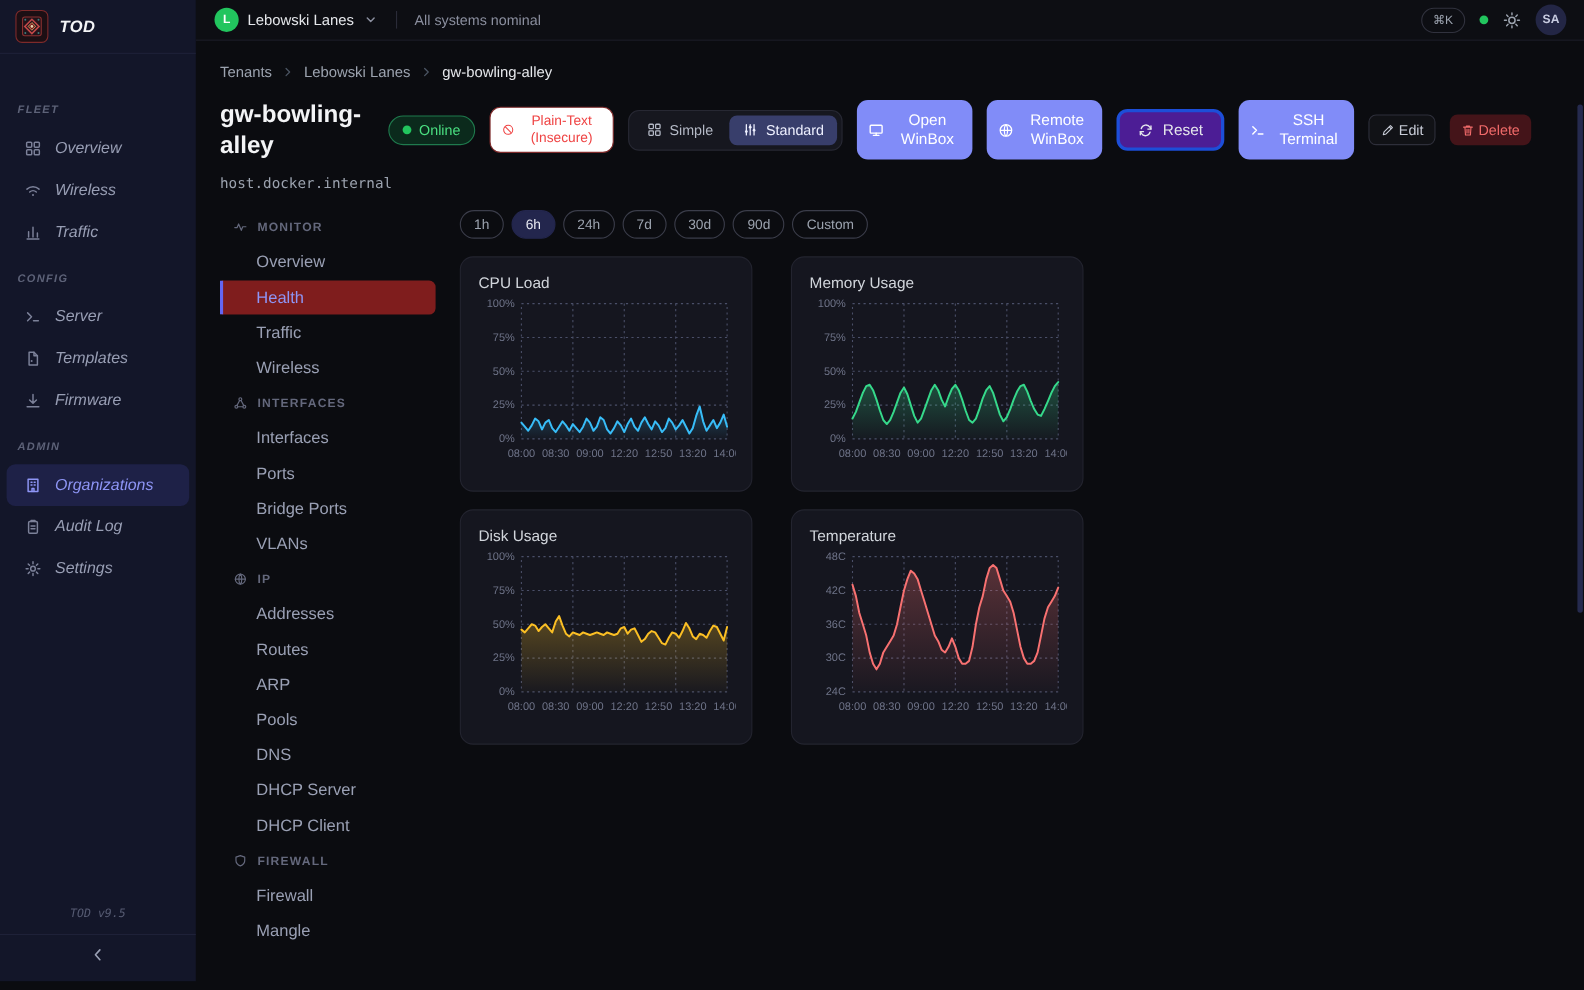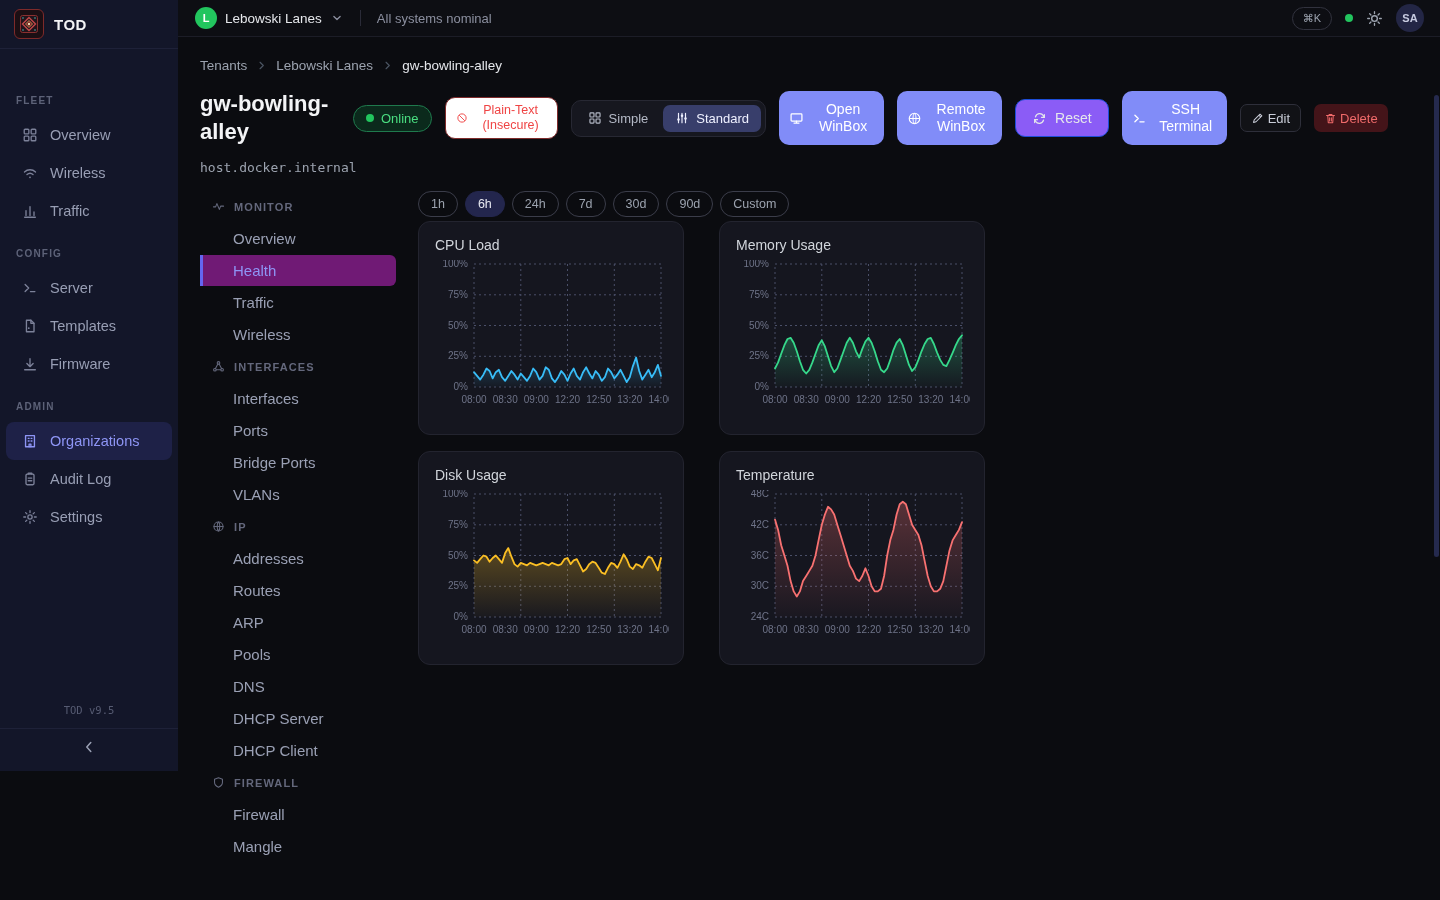--- a/index.html
+++ b/index.html
@@ -6,22 +6,22 @@
   html,body { width:1440px; height:900px; overflow:hidden; }
   body {
     font-family:"Liberation Sans", sans-serif;
     background:#0b0c10; color:#e5e7eb;
     display:flex; position:relative;
   }
   svg.ic { display:block; flex:none; }
 
   
   .sidebar {
-    width:178px; height:771px; background:#131629; flex:none;
-    display:flex; flex-direction:column; position:relative;
+    width:178px; height:892px; background:#131629; flex:none;
+    display:flex; flex-direction:column; position:relative;font-style:italic;
   }
   .logo-row { height:49px; display:flex; align-items:center; gap:10px; padding:0 14px; border-bottom:1px solid #1e2138; }
   .logo-badge { width:30px; height:30px; border-radius:6px; background:#1c0f14; border:1px solid #7e2a2a; display:flex; align-items:center; justify-content:center; }
   .logo-title { font-size:15px; font-weight:700; color:#f3f4f6; letter-spacing:.5px; }
   .nav-scroll { flex:1; padding-top:28px; }
   .nav-section-label { font-size:10px; letter-spacing:1.2px; color:#5d6278; font-weight:700; padding:0 16px; margin:18px 0 10px; }
   .nav-item { display:flex; align-items:center; gap:12px; color:#989eb4; font-size:14.5px; padding:11px 16px; margin:0 6px; border-radius:8px; cursor:pointer; }
   .nav-item .ic { color:#7c8199; }
   .nav-item.active { background:#1e2147; color:#8e95f5; }
   .nav-item.active .ic { color:#8e95f5; }
@@ -60,34 +60,34 @@
   .badge-online { background:#0b2a1c; border:1px solid #1f7a4d; color:#4ade80; }
   .badge-online .dot { width:8px; height:8px; border-radius:50%; background:#22c55e; }
   .badge-insecure { background:#ffffff; border:1px solid #7f2b2b; color:#ef4444; border-radius:10px; padding:5px 10px; font-size:12.5px; line-height:15px; }
   .badge-insecure .txt { width:72px; text-align:center; }
   .view-toggle { display:flex; gap:3px; background:#16171f; border:1px solid #272833; border-radius:10px; padding:4px; flex:none; }
   .toggle-opt { display:flex; align-items:center; gap:7px; border:none; background:transparent; color:#b4b9c6; font-size:13px; padding:6px 12px; border-radius:7px; cursor:pointer; font-family:"Liberation Sans", sans-serif; }
   .toggle-opt.selected { background:#383e6b; color:#eef0ff; }
   .btn { display:flex; align-items:center; justify-content:center; gap:8px; border-radius:10px; font-size:14px; cursor:pointer; border:none; font-family:"Liberation Sans", sans-serif; flex:none; }
   .btn-primary { background:#818cf8; color:#fff; width:105px; height:54px; padding:0 8px; }
   .btn-primary .lbl { width:62px; text-align:center; line-height:17px; }
-  .btn-dark { background:#8b5cf6; border:1px solid #1d4ed8; color:#e5e7eb; height:38px; padding:0 16px; }
+  .btn-dark { background:#4c1d95; border:3px solid #1d4ed8; color:#e5e7eb; height:38px; padding:0 16px; }
   .btn-ghost { background:#111216; border:1px solid #2e2f3a; color:#c9cdd8; height:28px; padding:0 10px; font-size:13px; border-radius:7px; gap:4px; }
   .btn-danger { background:#441419; border:none; color:#f06a6a; height:28px; padding:0 10px; font-size:13px; border-radius:7px; gap:3px; }
   .host-line { margin-top:14px; font-family:"DejaVu Sans Mono", monospace; font-size:13px; color:#9ca3af; }
 
   
   .device-body { display:flex; margin-top:16px; }
   .subnav { width:196px; flex:none; margin-right:22px; }
   .subnav-section-header { display:flex; align-items:center; gap:9px; color:#64687c; font-size:11px; font-weight:700; letter-spacing:1.1px; padding:9px 0 9px 12px; }
   .subnav-item { font-size:15px; color:#9aa0b4; padding:7px 0 7px 30px; border-left:3px solid transparent; border-radius:6px; cursor:pointer; margin:1px 0; }
-  .subnav-item.active { background:#701a75; border-left-color:#6466f1; color:#8e95f5; border-top-left-radius:0; border-bottom-left-radius:0; }
+  .subnav-item.active { background:#7f1d1d; border-left-color:#6466f1; color:#8e95f5; border-top-left-radius:0; border-bottom-left-radius:0; }
 
   .charts-col { flex:1; min-width:0; }
-  .time-ranges { display:flex; gap:7px; margin-bottom:4px; }
+  .time-ranges { display:flex; gap:7px; margin-bottom:16px; }
   .range-pill { border:1px solid #3b3d4a; background:transparent; color:#9ca3af; font-size:12.5px; height:26px; padding:0 12px; border-radius:13px; cursor:pointer; font-family:"Liberation Sans", sans-serif; }
   .range-pill.selected { background:#23264d; border-color:#23264d; color:#e8eaf2; }
   .charts-grid { display:grid; grid-template-columns:266px 266px; gap:16px 35px; }
   .chart-card { width:266px; height:214px; background:#15161f; border:1px solid #23242f; border-radius:12px; padding:15px 16px 0; }
   .chart-title { font-size:14px; color:#d1d5db; margin-bottom:7px; }
 
   .scrollbar-thumb { position:absolute; right:1px; top:95px; width:5px; height:462px; background:#252a4e; border-radius:3px; }
 </style>
 </head>
 <body>

